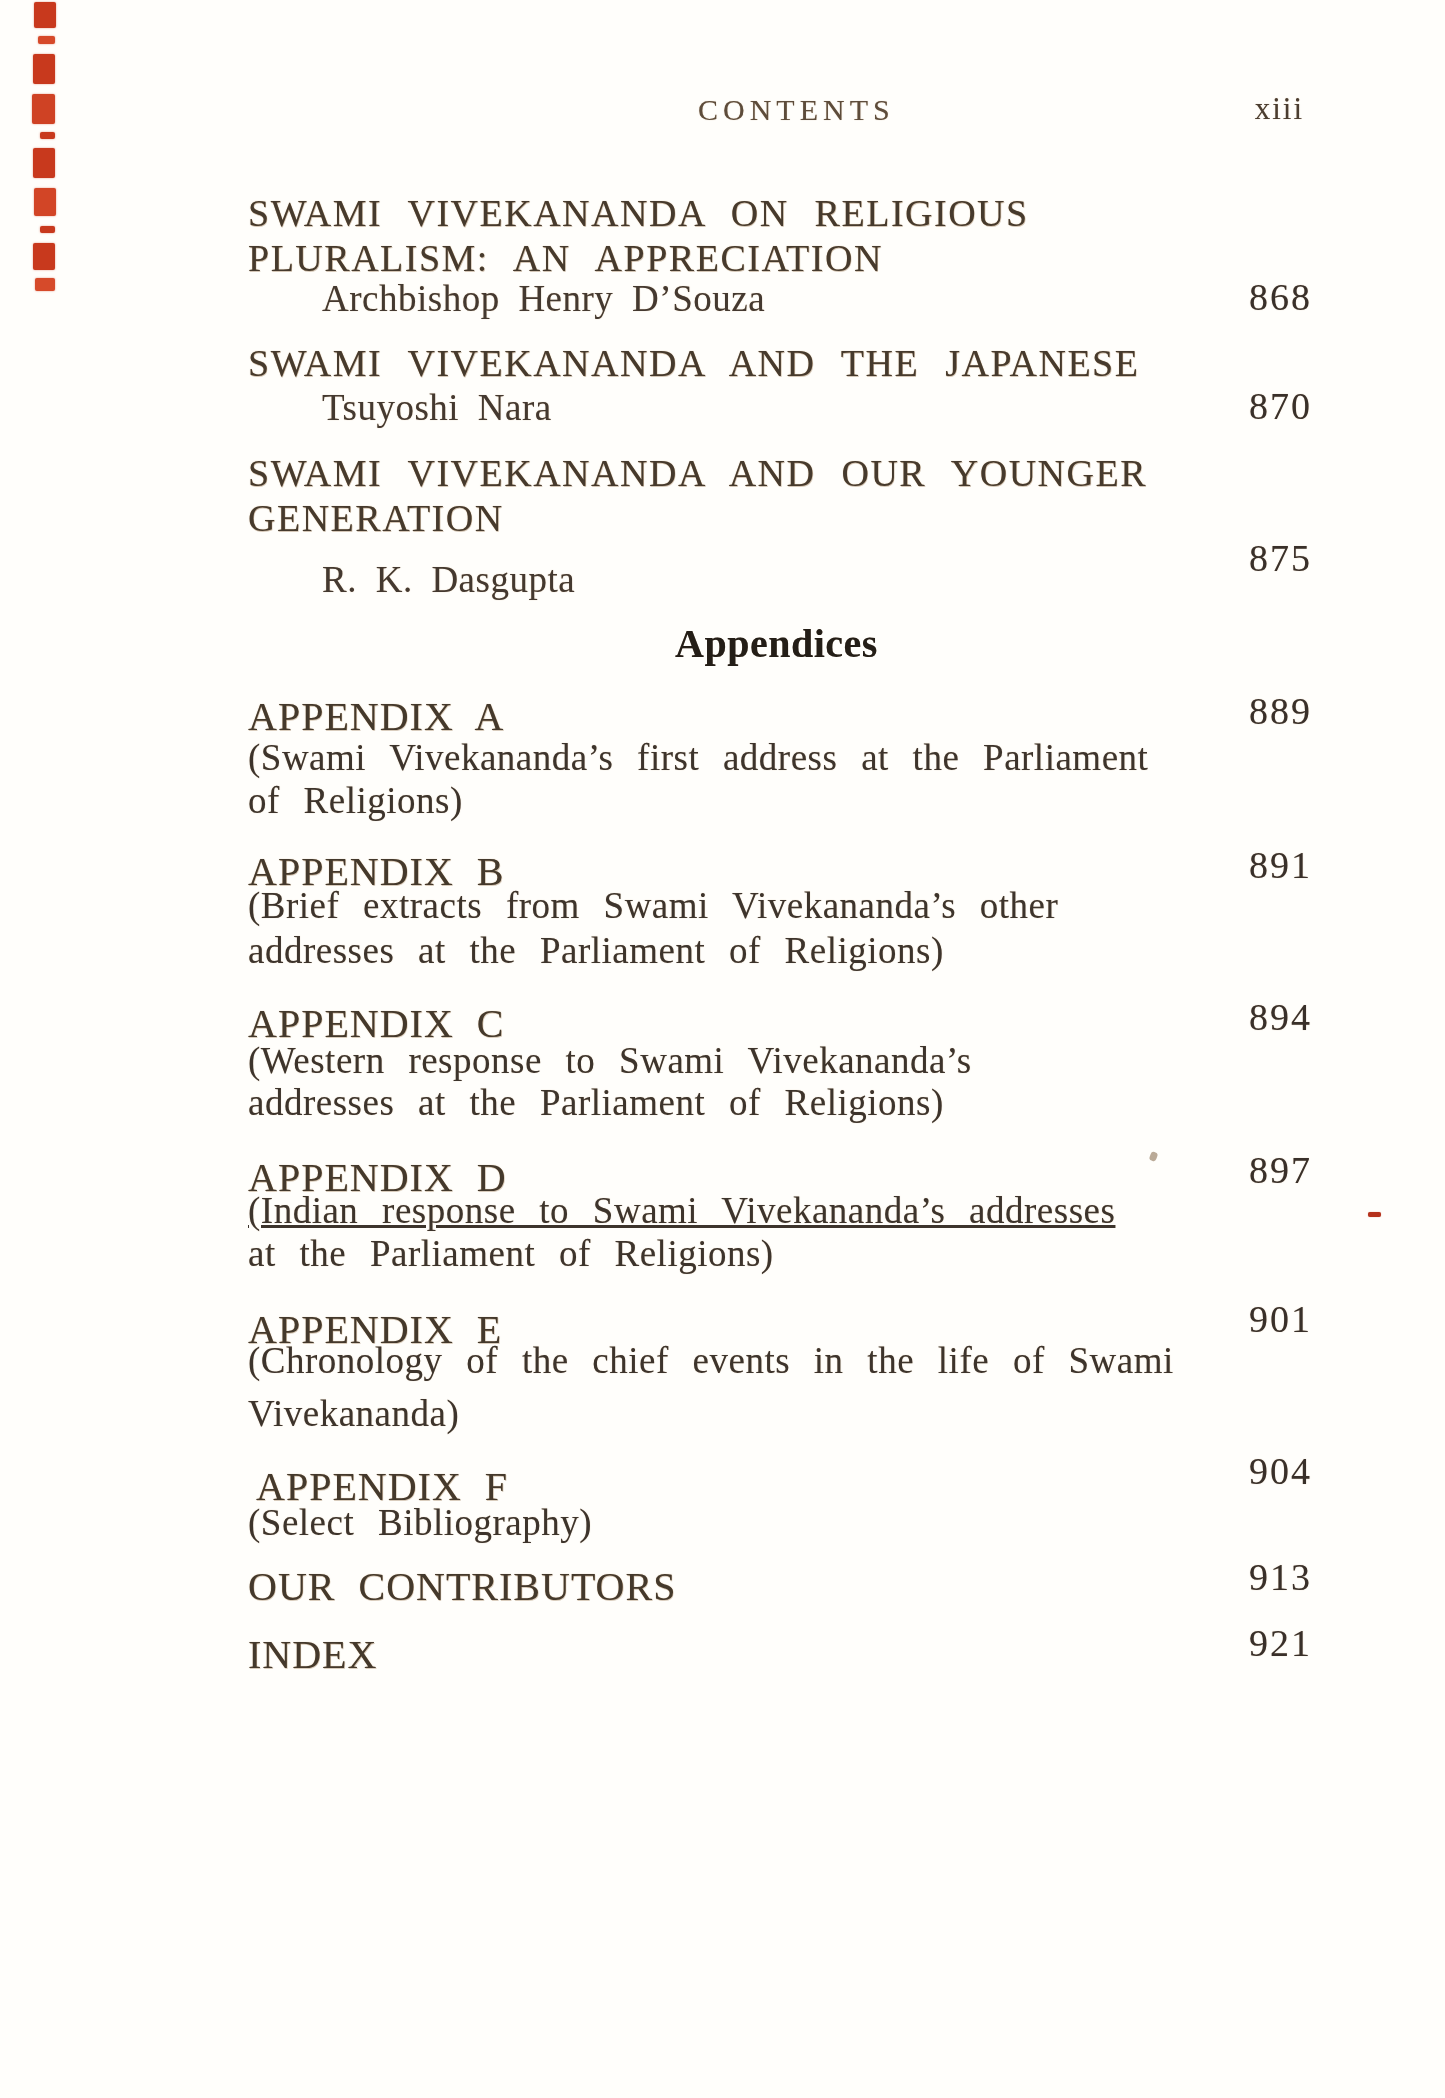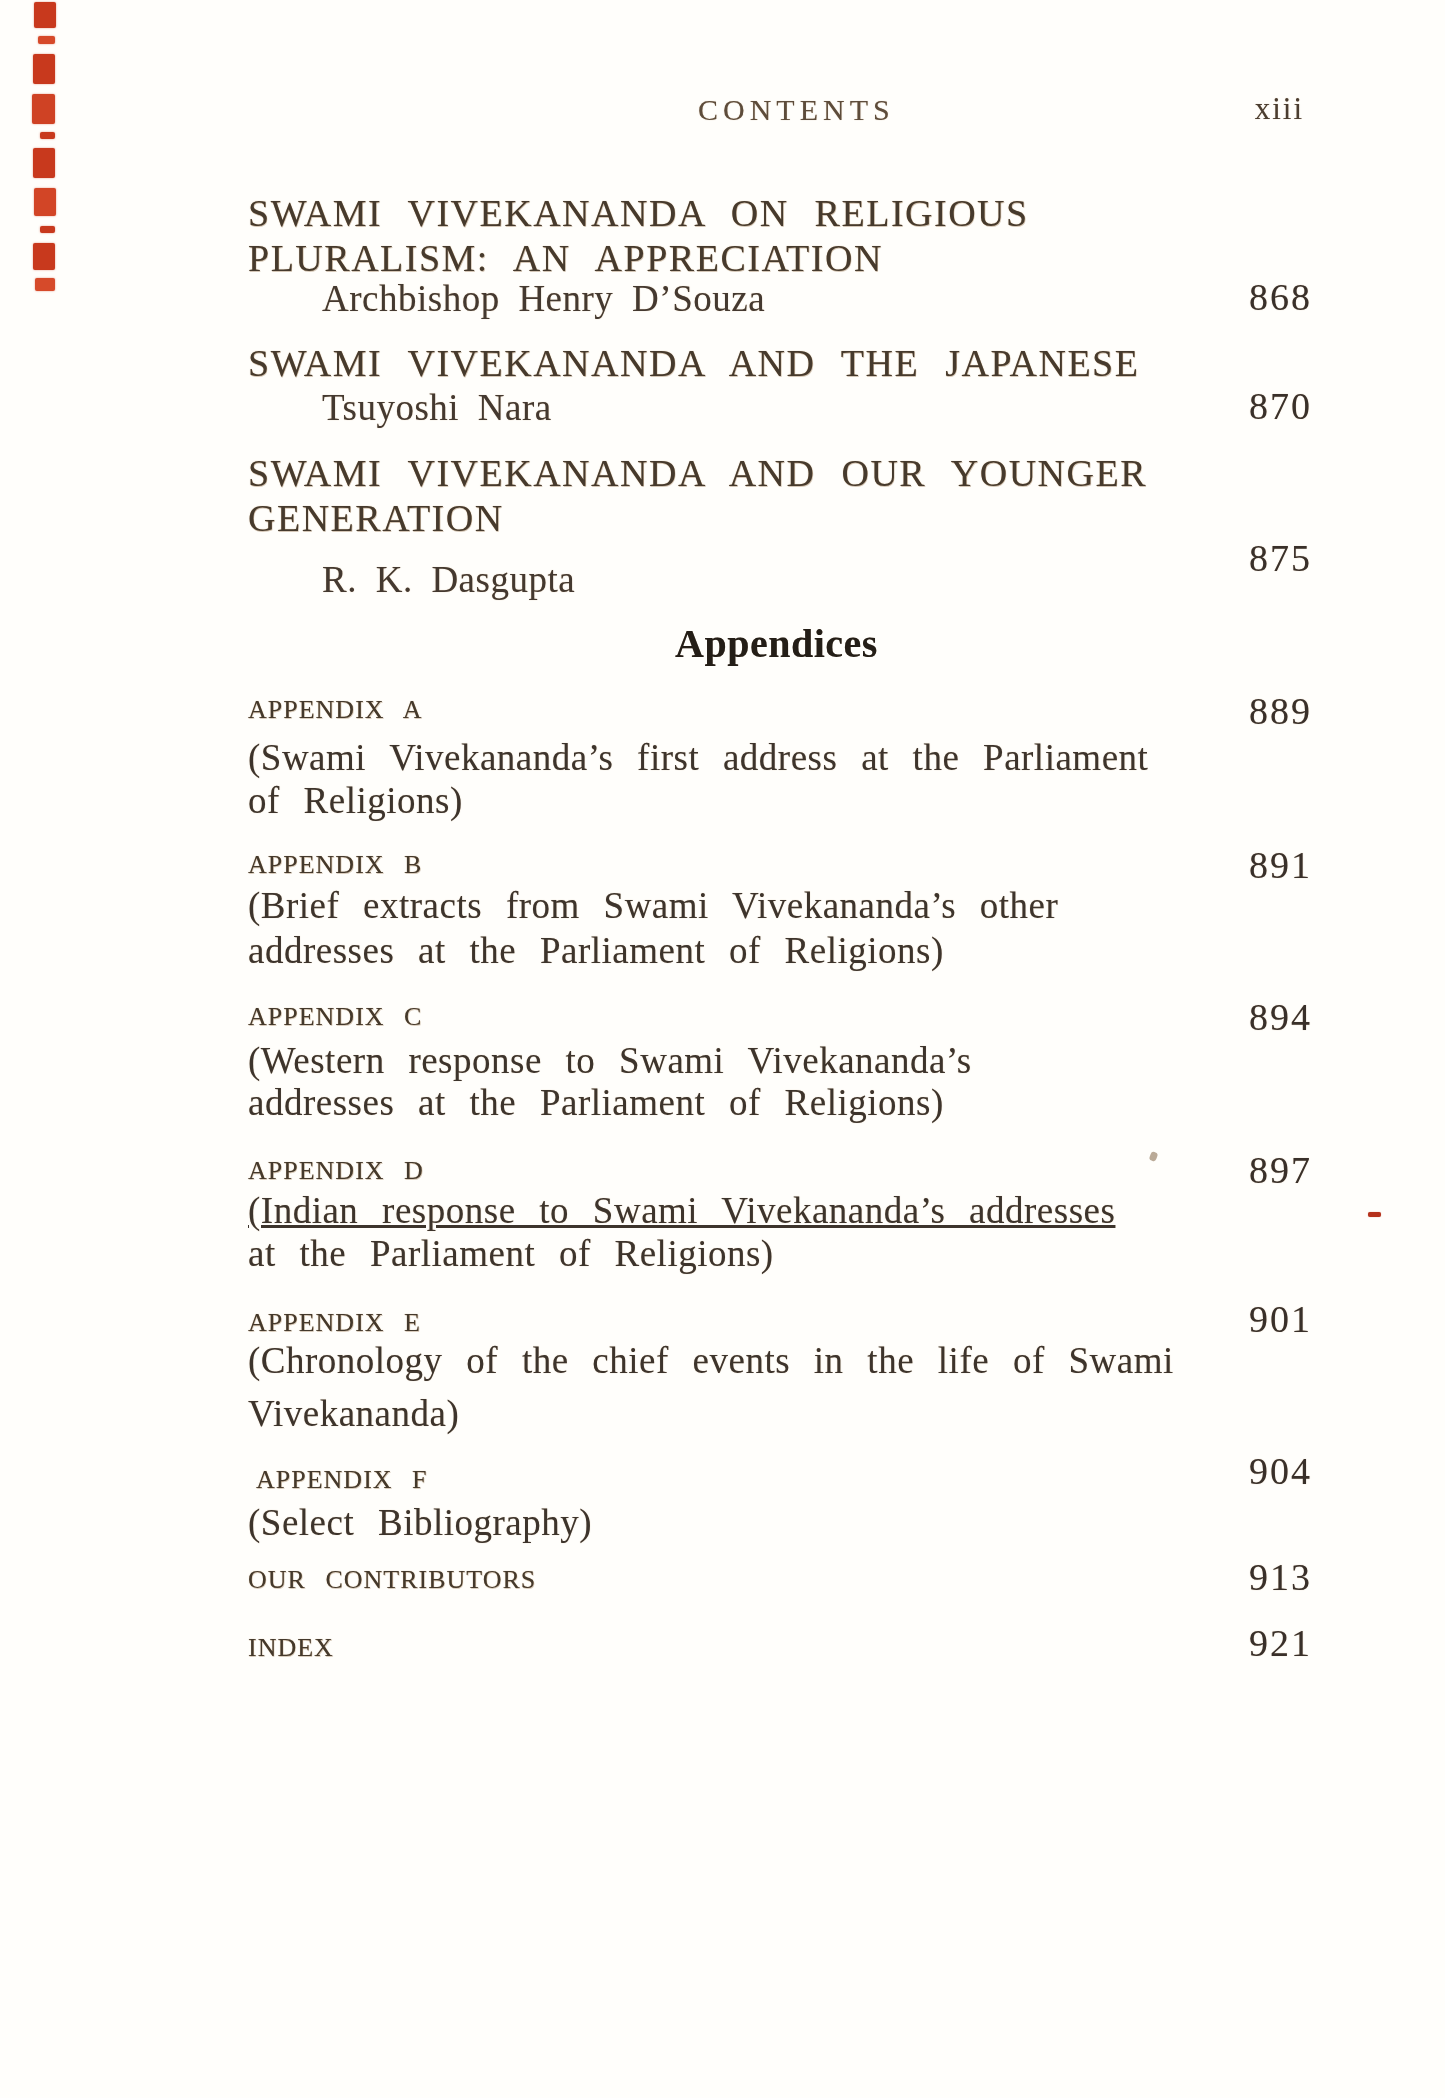--- a/index.html
+++ b/index.html
@@ -33,21 +33,21 @@
   .pageno{
     font-size:38px;letter-spacing:2px;color:#39302а;color:#39302a;
     text-align:right;width:190px;
     text-shadow:0 0 1px rgba(150,100,45,.4);
   }
   .section-heading{
     font-size:40px;font-weight:bold;color:#241e17;letter-spacing:.5px;
     text-shadow:0 0 .5px rgba(90,60,30,.5);
   }
   .caps-label{
-    font-size:26px;letter-spacing:1px;word-spacing:12px;color:#44392c;
+    font-size:40px;letter-spacing:1px;word-spacing:12px;color:#44392c;
     text-shadow:0 0 1px rgba(166,112,48,.5), 0.6px 0.6px 0 rgba(120,80,35,.25);
   }
   
   .edge-marks{position:absolute;left:0;top:0;width:70px;height:300px;}
   .edge-marks div{position:absolute;background:#c8391d;border-radius:2px;
     box-shadow:0 0 2px rgba(200,57,29,.55);}
   .m1{left:34px;top:2px;width:22px;height:26px;}
   .m2{left:38px;top:36px;width:17px;height:8px;background:#d64a2a!important;}
   .m3{left:33px;top:54px;width:22px;height:30px;}
   .m4{left:32px;top:94px;width:23px;height:30px;background:#cf4224!important;}

